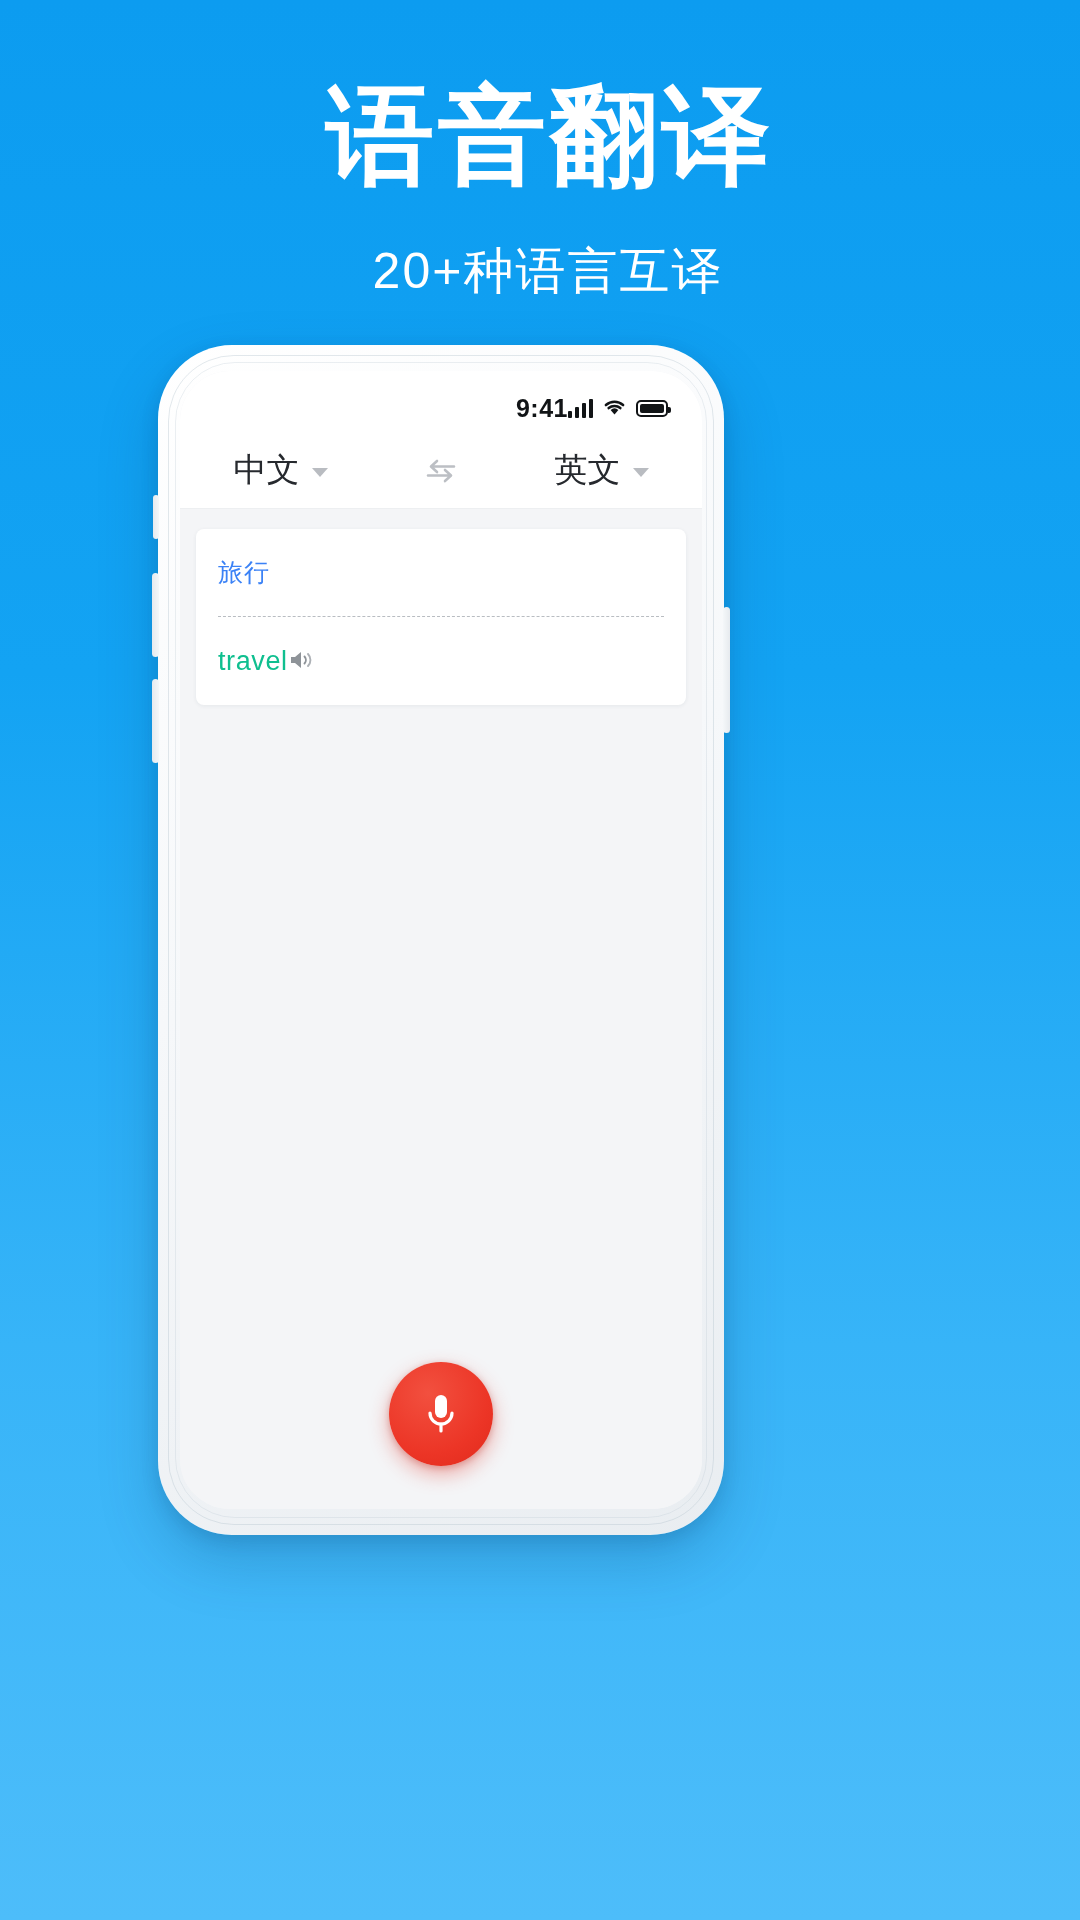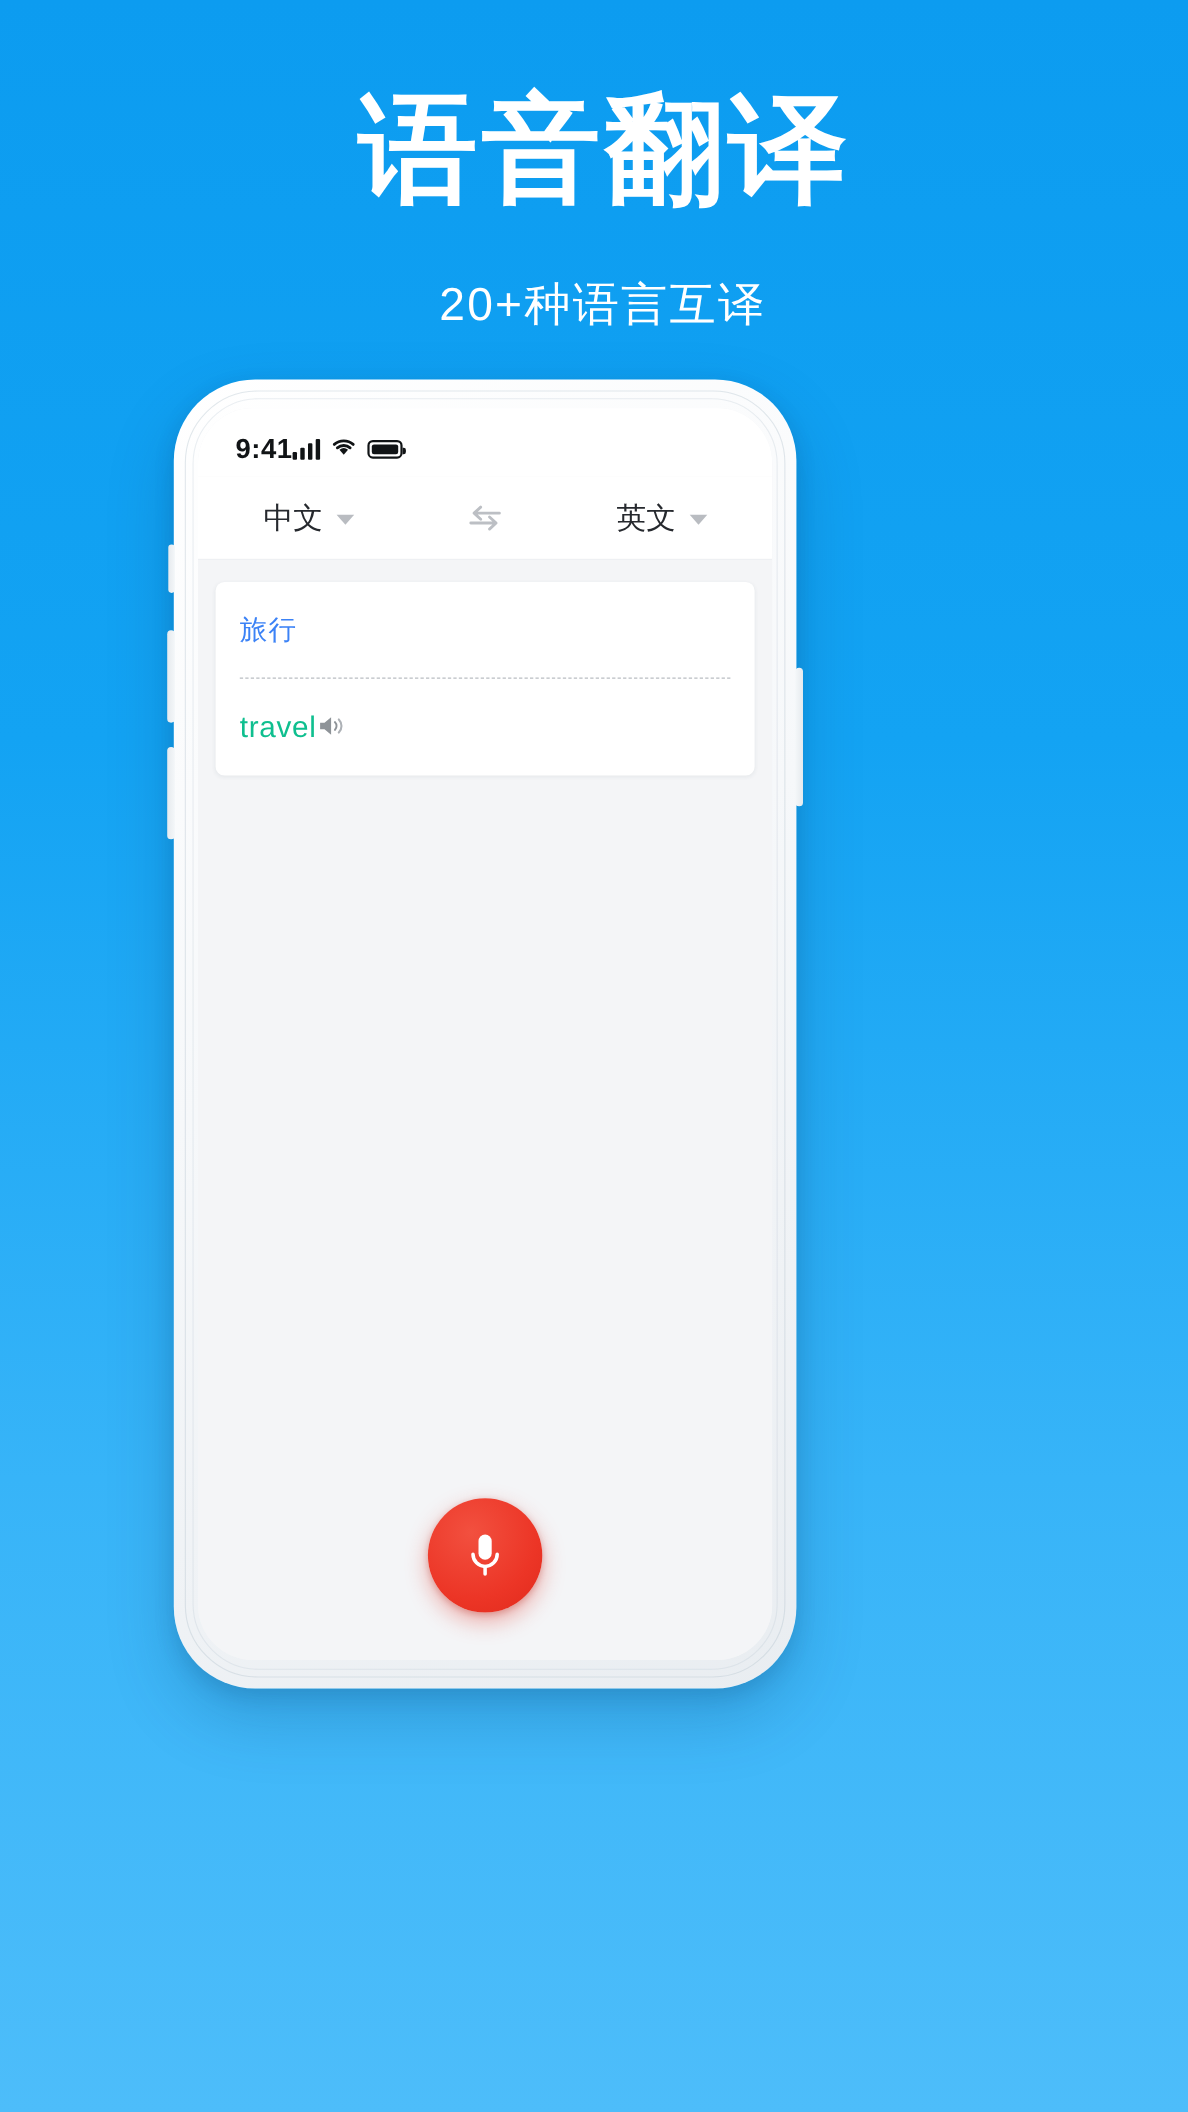--- a/index.html
+++ b/index.html
@@ -30,22 +30,22 @@
   }
   .headline {
     font-size: 108px;
     line-height: 1.18;
     font-weight: bold;
     color: #ffffff;
     letter-spacing: 4px;
     margin-left: 20px;
   }
   .subheadline {
-    margin-top: 53px;
-    font-size: 42px;
+    margin-top: 42px;
+    font-size: 50px;
     line-height: 1.2;
     font-weight: normal;
     color: #ffffff;
     letter-spacing: 2px;
     padding-left: 16px;
   }
 
   
   .phone {
     position: absolute;
@@ -97,21 +97,21 @@
     display: flex;
     flex-direction: column;
   }
 
   
   .statusbar {
     height: 62px;
     background: #ffffff;
     display: flex;
     align-items: center;
-    justify-content: flex-start;
+    justify-content: flex-end;
     padding: 12px 34px 0 34px;
     flex: 0 0 auto;
   }
   .status-time {
     font-size: 25px;
     font-weight: bold;
     color: #111416;
     letter-spacing: 0.5px;
   }
   .status-icons {
@@ -157,21 +157,21 @@
     flex: 0 0 auto;
   }
   .lang-side {
     flex: 1 1 0;
     display: flex;
     align-items: center;
     justify-content: center;
     gap: 12px;
   }
   .lang-label {
-    font-size: 27px;
+    font-size: 33px;
     color: #26292e;
     font-weight: normal;
   }
   .caret {
     width: 0; height: 0;
     border-left: 8px solid transparent;
     border-right: 8px solid transparent;
     border-top: 9px solid #b9bcc1;
     margin-top: 3px;
   }

